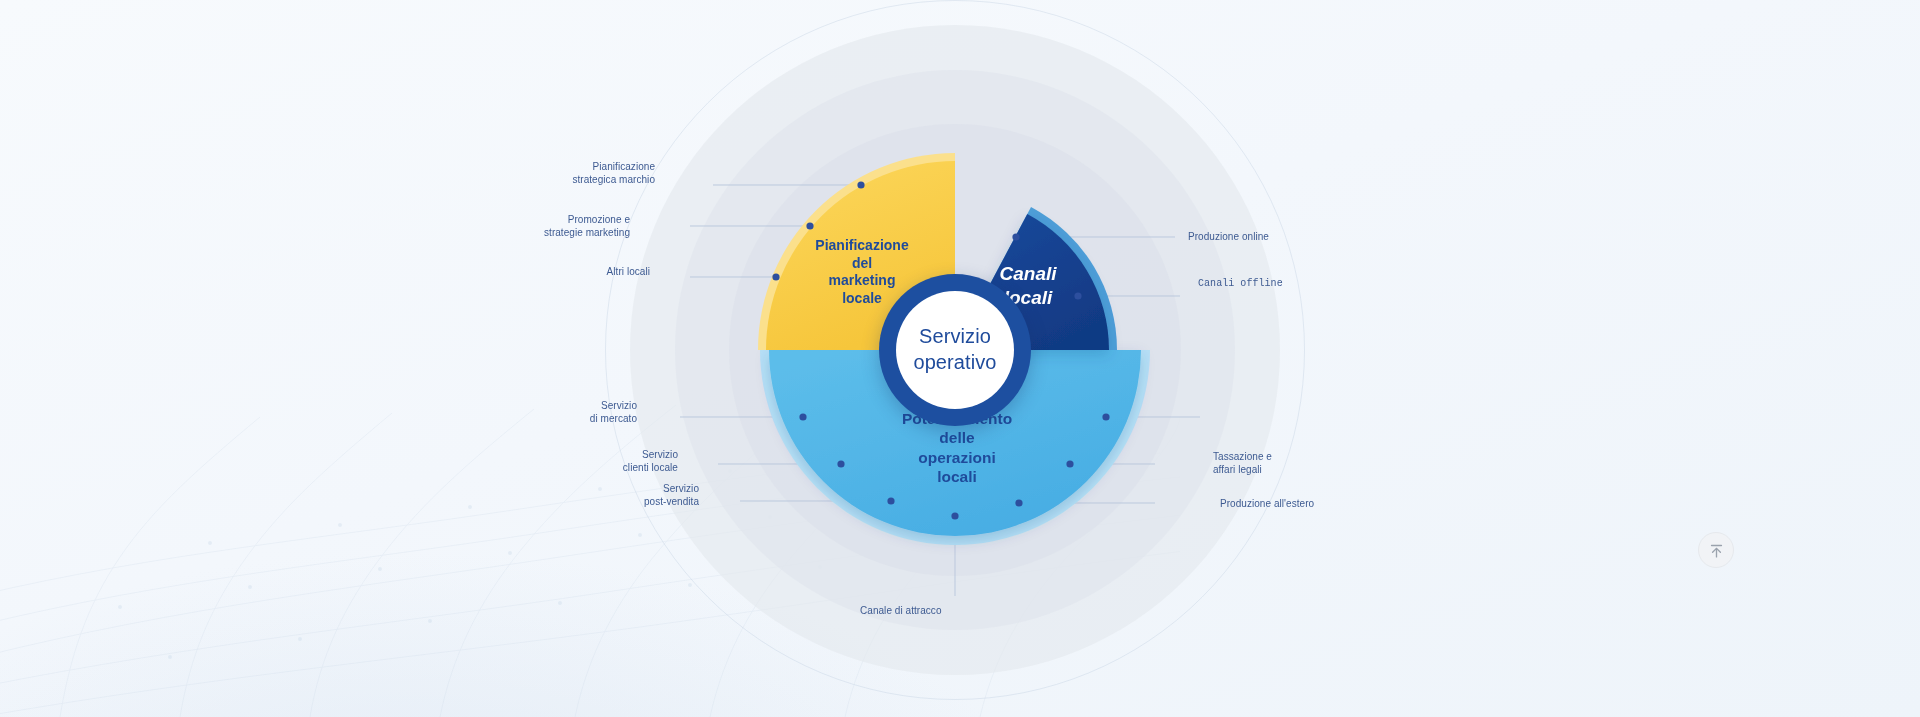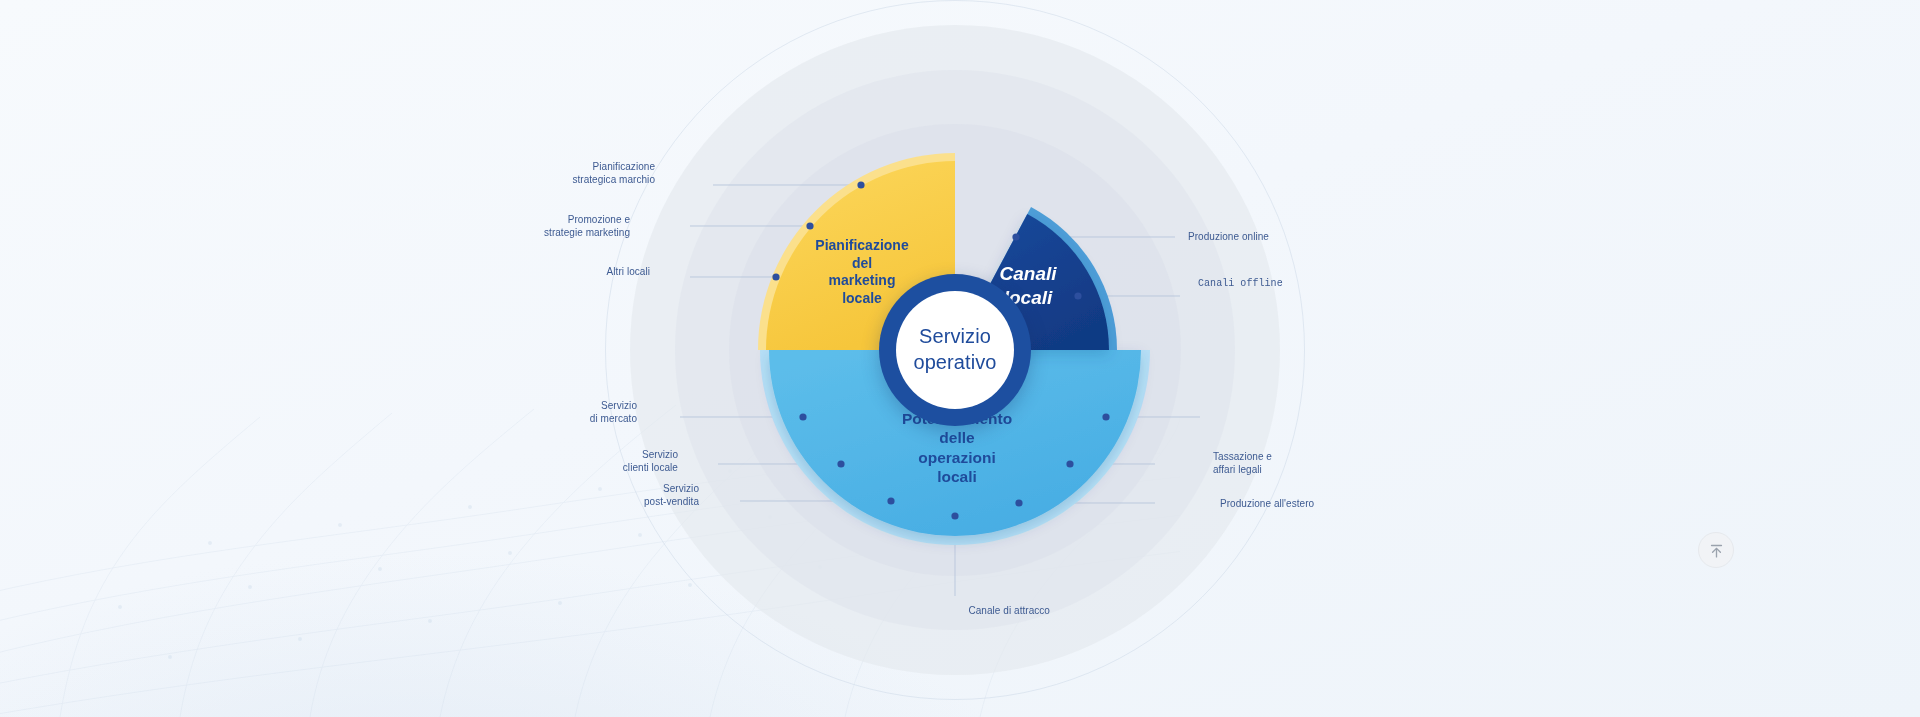--- a/index.html
+++ b/index.html
@@ -86,21 +86,21 @@
   .leader-label {
     position:absolute;
     color:#3d5a91;
     font-size:10px;
     line-height:1.32;
     white-space:pre-line;
     letter-spacing:.05px;
   }
   .leader-label.right { text-align:left; }
   .leader-label.left  { text-align:right; }
-  .leader-label.center{ text-align:right; }
+  .leader-label.center{ text-align:left; }
 
   
   #to-top {
     position:absolute; right:186px; bottom:149px;
     width:36px; height:36px; border-radius:50%;
     background:#f1f3f6;
     border:1px solid #e6e9ed;
     display:flex; align-items:center; justify-content:center;
     cursor:pointer;
   }

